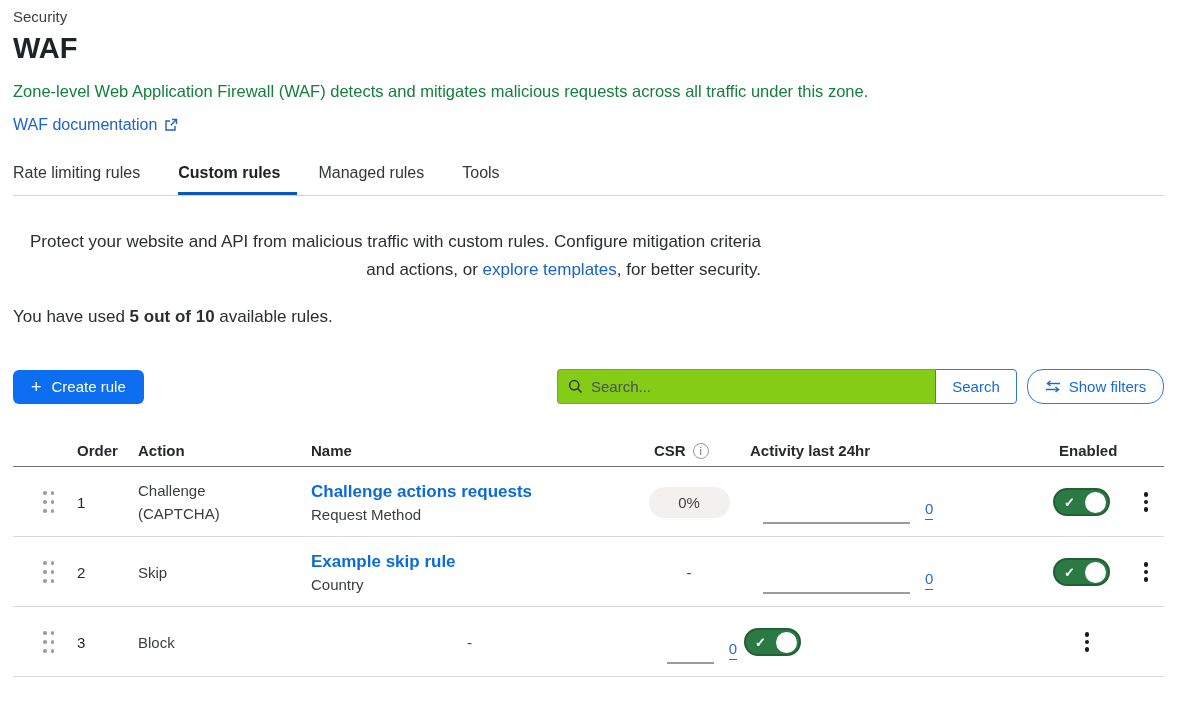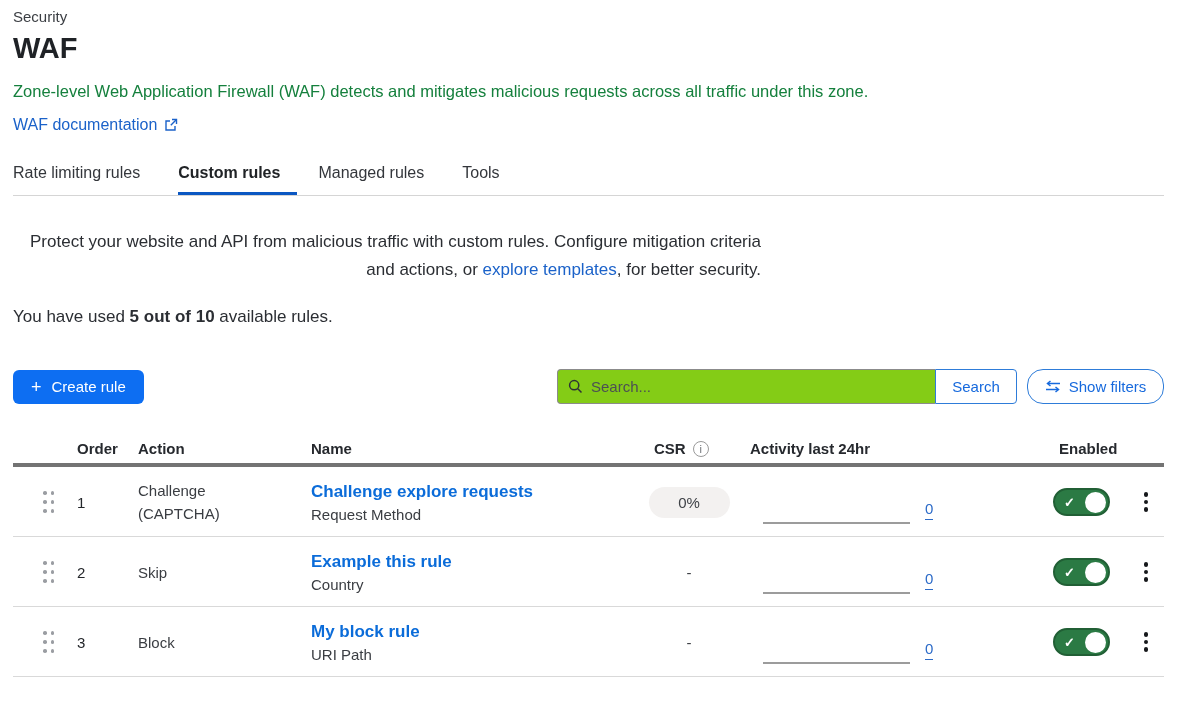--- a/index.html
+++ b/index.html
@@ -34,21 +34,21 @@
   .search-box input::placeholder { color: #4c4f54; opacity: 1; }
   .btn-search { width: 82px; height: 35px; border: 1px solid #2e7cd9; background: #fff; color: #1669dd;
                 font-size: 15px; border-radius: 0 4px 4px 0; cursor: pointer; font-family: inherit; }
   .btn-filters { margin-left: 10px; width: 137px; height: 35px; border: 1px solid #2e7cd9; background: #fff;
                  color: #1669dd; font-size: 15px; border-radius: 16px; cursor: pointer; font-family: inherit;
                  display: inline-flex; align-items: center; justify-content: center; gap: 8px; }
 
   .table { margin-top: 30px; }
   .grid-row { display: grid; grid-template-columns: 34px 61px 173px 343px 96px 309px 82px 1fr;
               padding-left: 17px; align-items: center; }
-  .thead { height: 33px; border-bottom: 4px solid #737373; font-size: 15px; font-weight: 600; color: #26292e; }
+  .thead { height: 33px; border-bottom: 1px solid #737373; font-size: 15px; font-weight: 600; color: #26292e; }
   .pad13 { padding-left: 13px; }
   .csr-head { display: flex; align-items: flex-end; gap: 7px; }
   .info-icon { width: 16px; height: 16px; border: 1px solid #9a9a9a; border-radius: 50%; color: #6f7277;
                font-size: 11px; font-weight: 400; font-style: normal; display: inline-flex; align-items: center;
                justify-content: center; cursor: pointer; }
 
   .row { height: 70px; border-bottom: 1px solid #d9d9d9; }
   .handle { display: grid; grid-template-columns: repeat(2, 3.5px); grid-auto-rows: 3.5px; gap: 5.5px 4px;
             margin-left: 13px; cursor: grab; width: 12px; }
   .handle span { width: 3.5px; height: 3.5px; border-radius: 50%; background: #9a9da2; }
@@ -159,21 +159,21 @@
           <span></span>
           <span></span>
           <span></span>
           <span></span>
           <span></span>
           <span></span>
         </div>
       <div class="order-cell pad13">1</div>
       <div class="action-cell pad13">Challenge (CAPTCHA)</div>
       <div class="name-cell pad13">
-        <a class="rule-name">Challenge explore requests</a>
+        <a class="rule-name">Challenge actions requests</a>
         <div class="field">Request Method</div>
       </div>
       <div class="csr-cell"><span class="badge">0%</span></div>
       <div class="activity-cell">
         <div class="spark"></div>
         <a class="count">0</a>
       </div>
       <div class="enabled-cell">
         <div class="toggle">
           <span class="check">✓</span>
@@ -194,21 +194,21 @@
           <span></span>
           <span></span>
           <span></span>
           <span></span>
           <span></span>
           <span></span>
         </div>
       <div class="order-cell pad13">2</div>
       <div class="action-cell pad13">Skip</div>
       <div class="name-cell pad13">
-        <a class="rule-name">Example this rule</a>
+        <a class="rule-name">Example skip rule</a>
         <div class="field">Country</div>
       </div>
       <div class="csr-cell">-</div>
       <div class="activity-cell">
         <div class="spark"></div>
         <a class="count">0</a>
       </div>
       <div class="enabled-cell">
         <div class="toggle">
           <span class="check">✓</span>
@@ -228,24 +228,20 @@
       <div class="handle">
           <span></span>
           <span></span>
           <span></span>
           <span></span>
           <span></span>
           <span></span>
         </div>
       <div class="order-cell pad13">3</div>
       <div class="action-cell pad13">Block</div>
-      <div class="name-cell pad13">
-        <a class="rule-name">My block rule</a>
-        <div class="field">URI Path</div>
-      </div>
       <div class="csr-cell">-</div>
       <div class="activity-cell">
         <div class="spark"></div>
         <a class="count">0</a>
       </div>
       <div class="enabled-cell">
         <div class="toggle">
           <span class="check">✓</span>
           <span class="knob"></span>
         </div>

